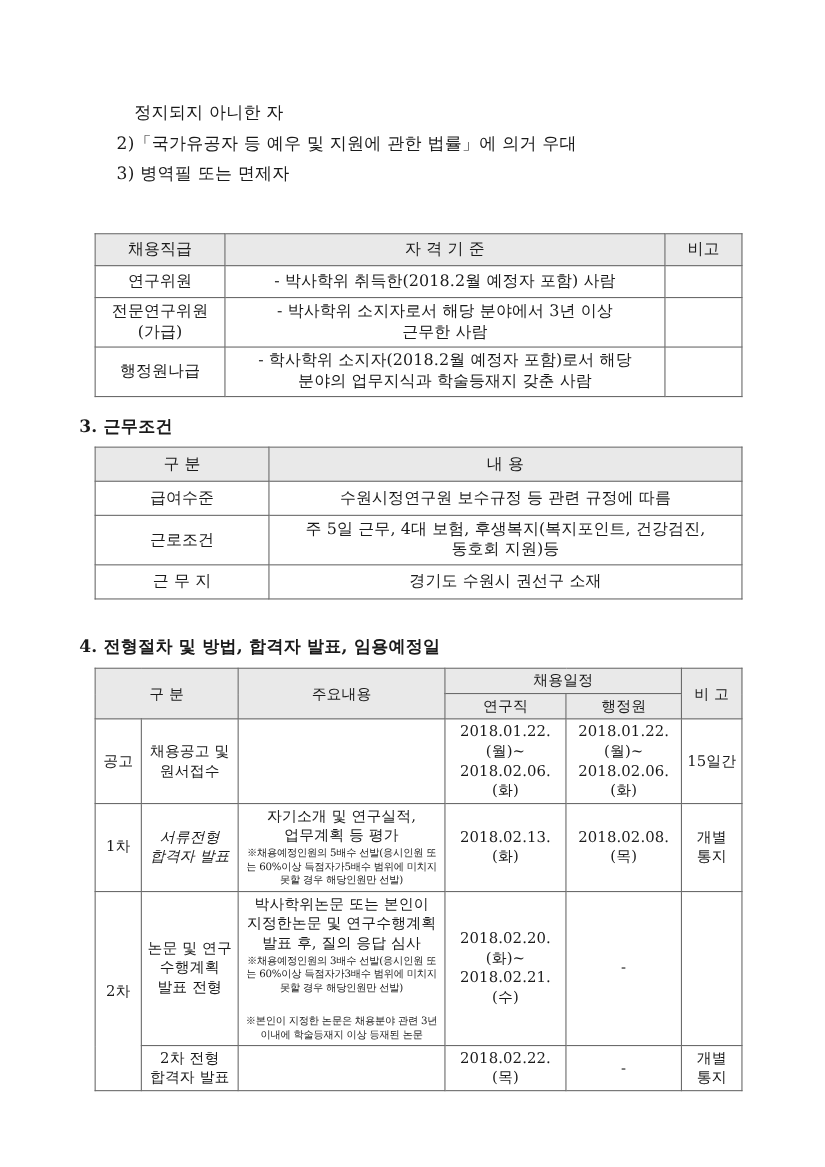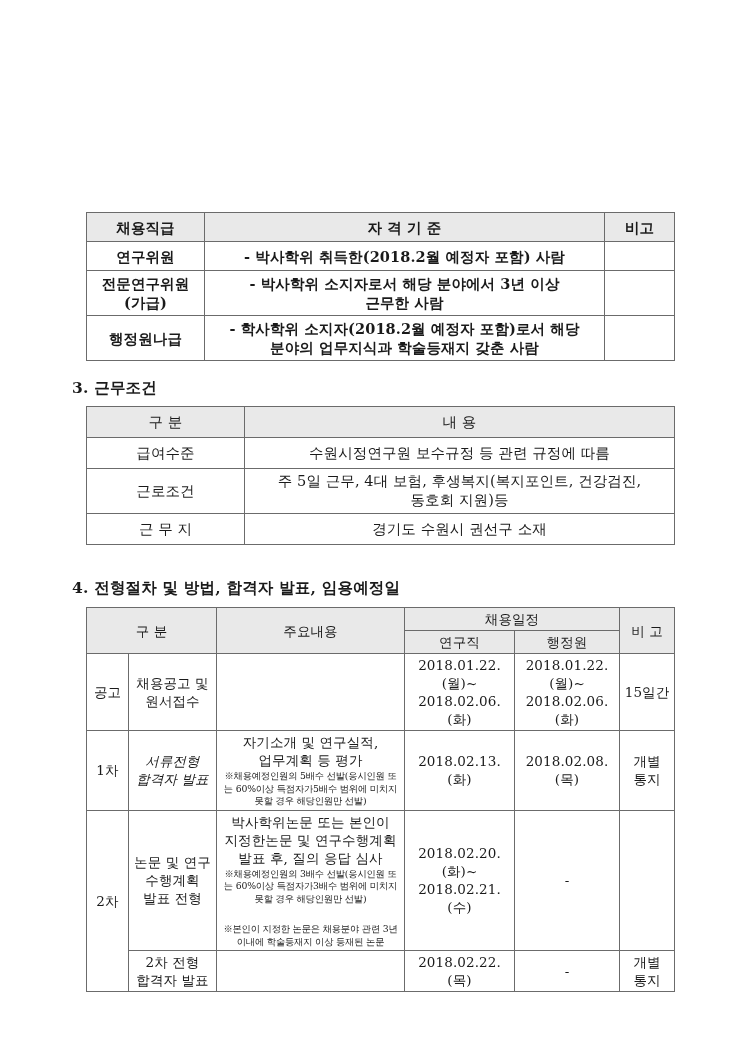--- a/index.html
+++ b/index.html
@@ -73,21 +73,21 @@
     text-align: center;
     font-weight: normal;
   }
   .ctr { text-align: center; }
   .lft { text-align: center; }
   .spaced { letter-spacing: 6px; padding-left: 6px; }
   .spaced3 { letter-spacing: 3px; }
 
   
   #table-qualification { left: 86px; top: 212px; width: 588px; }
-  #table-qualification td { height: 22px; font-weight: bold; }
+  #table-qualification td { height: 22px; }
 
   
   #table-conditions { left: 86px; top: 406px; width: 588px; }
   #table-conditions td { height: 24px; }
 
   
   #table-process { left: 86px; top: 607px; width: 588px; }
   #table-process td, #table-process th {
     padding: 2px 4px;
     font-size: 13.5px;
@@ -107,20 +107,25 @@
     margin-top: 1px;
   }
   .note + .note { margin-top: 18px; }
   .dash { text-align: center; }
 </style>
 </head>
 <body>
 
 <div class="page">
 
+  <div class="intro">
+    <div class="intro-line cont">정지되지 아니한 자</div>
+    <div class="intro-line num">2)「국가유공자 등 예우 및 지원에 관한 법률」에 의거 우대</div>
+    <div class="intro-line num">3) 병역필 또는 면제자</div>
+  </div>
 
 
   <table class="doc" id="table-qualification">
     <colgroup>
       <col style="width:118px">
       <col style="width:400px">
       <col style="width:70px">
     </colgroup>
     <tbody>
       <tr>

